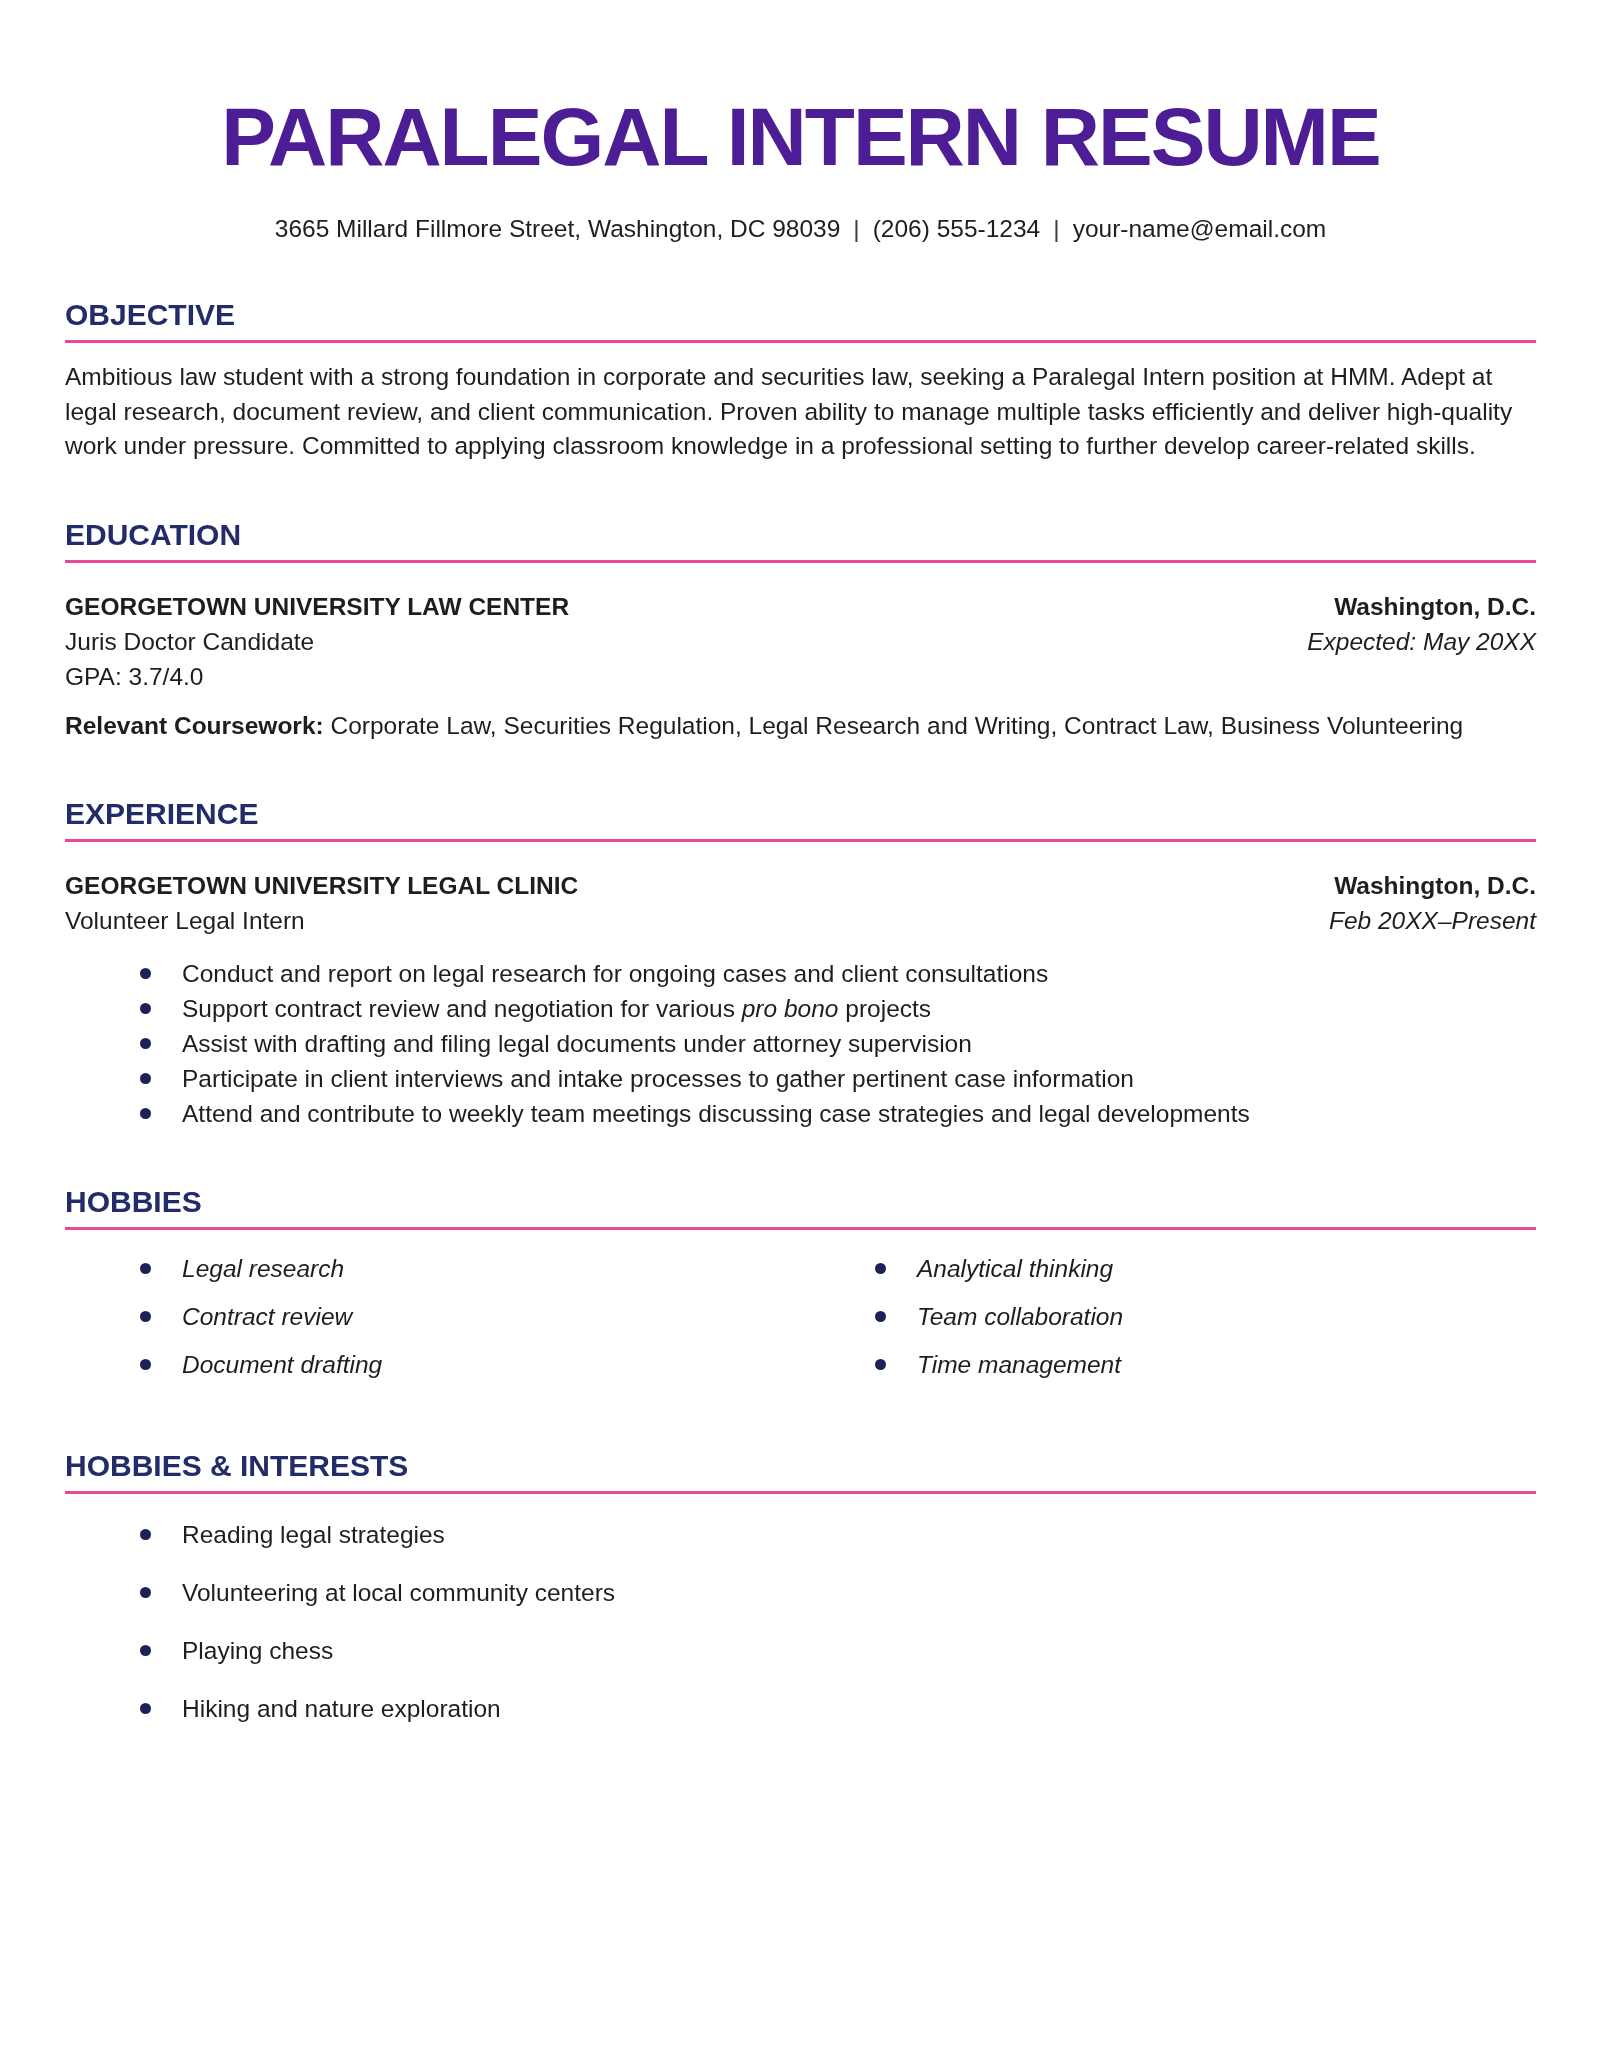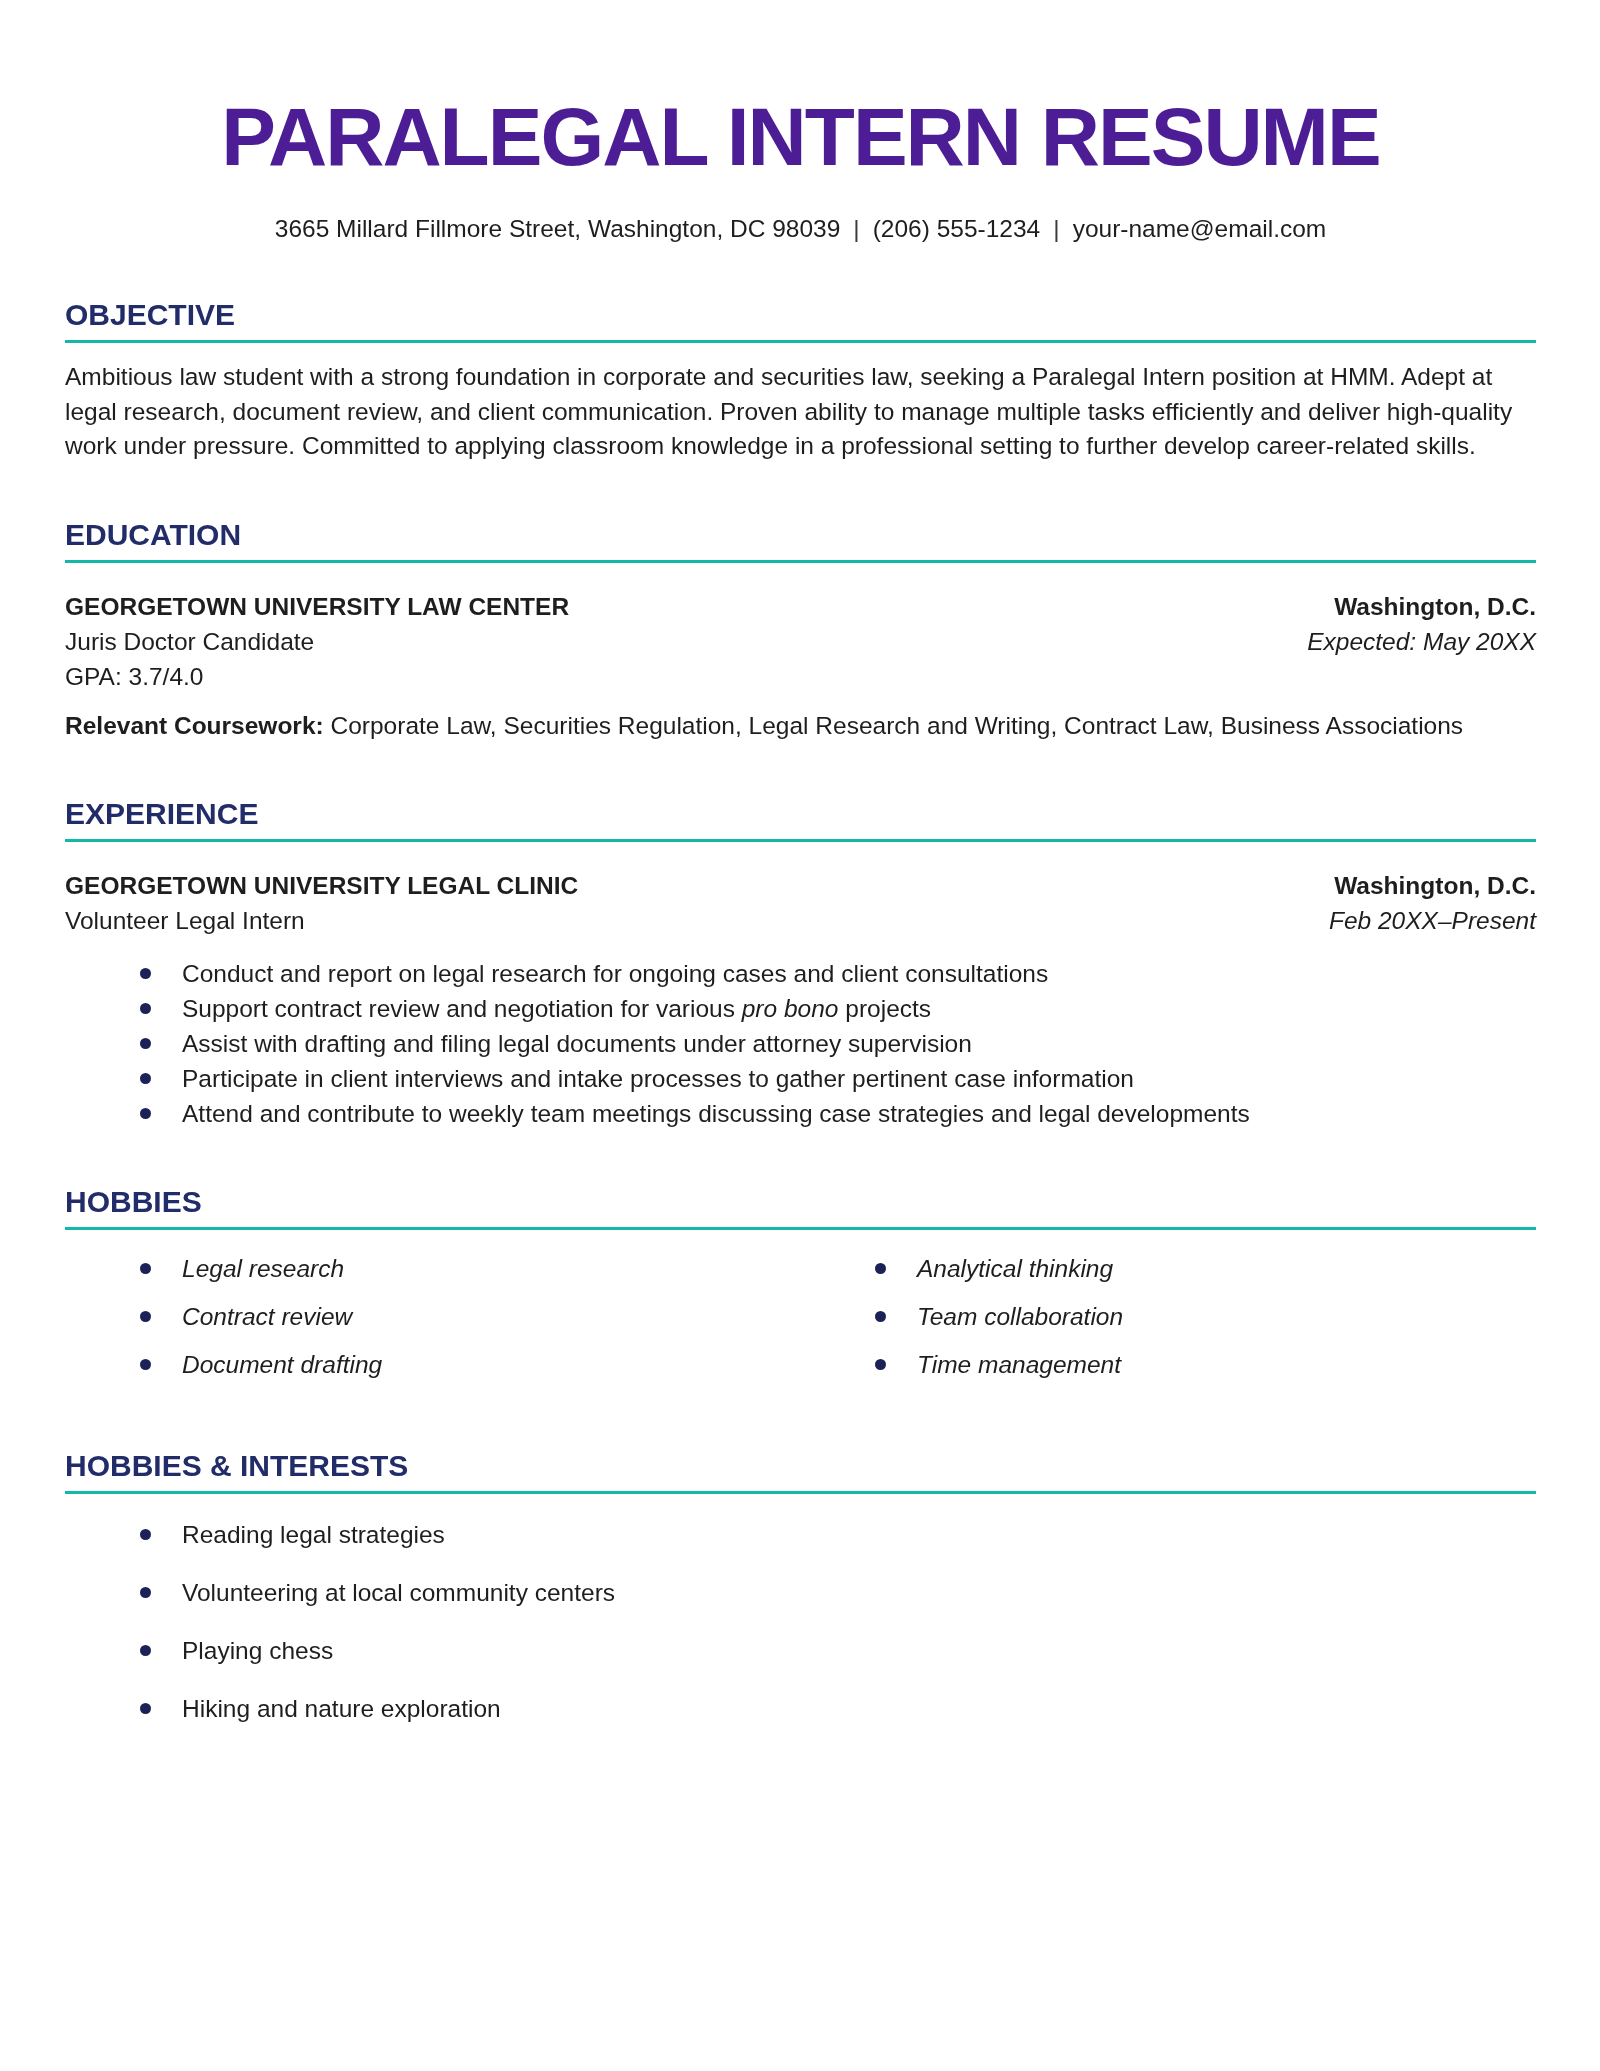--- a/index.html
+++ b/index.html
@@ -35,21 +35,21 @@
   .contact .sep { display: inline-block; margin: 0 13px; color: #3c3c3c; }
 
   section { margin-top: 55px; }
   h2.section-heading {
     margin: 0;
     color: #222c68;
     font-size: 30px;
     line-height: 32px;
     font-weight: 700;
     padding-bottom: 9px;
-    border-bottom: 3px solid #14b8a6;
+    border-bottom: 3px solid #ec4899;
   }
 
   .body-text {
     margin: 17px 0 0;
     font-size: 24.5px;
     line-height: 34.5px;
   }
 
   .rows { margin-top: 26px; font-size: 24.5px; line-height: 35px; }
   .row { display: flex; justify-content: space-between; }
@@ -113,21 +113,21 @@
       <div class="row">
         <span>Juris Doctor Candidate</span>
         <span class="italic">Expected: May 20XX</span>
       </div>
       <div class="row">
         <span>GPA: 3.7/4.0</span>
       </div>
     </div>
     <p class="coursework">
       <span class="bold">Relevant Coursework:</span>
-      <span>Corporate Law, Securities Regulation, Legal Research and Writing, Contract Law, Business Associations</span>
+      <span>Corporate Law, Securities Regulation, Legal Research and Writing, Contract Law, Business Volunteering</span>
     </p>
   </section>
 
   <section>
     <h2 class="section-heading">EXPERIENCE</h2>
     <div class="rows">
       <div class="row">
         <span class="bold">GEORGETOWN UNIVERSITY LEGAL CLINIC</span>
         <span class="bold">Washington, D.C.</span>
       </div>

